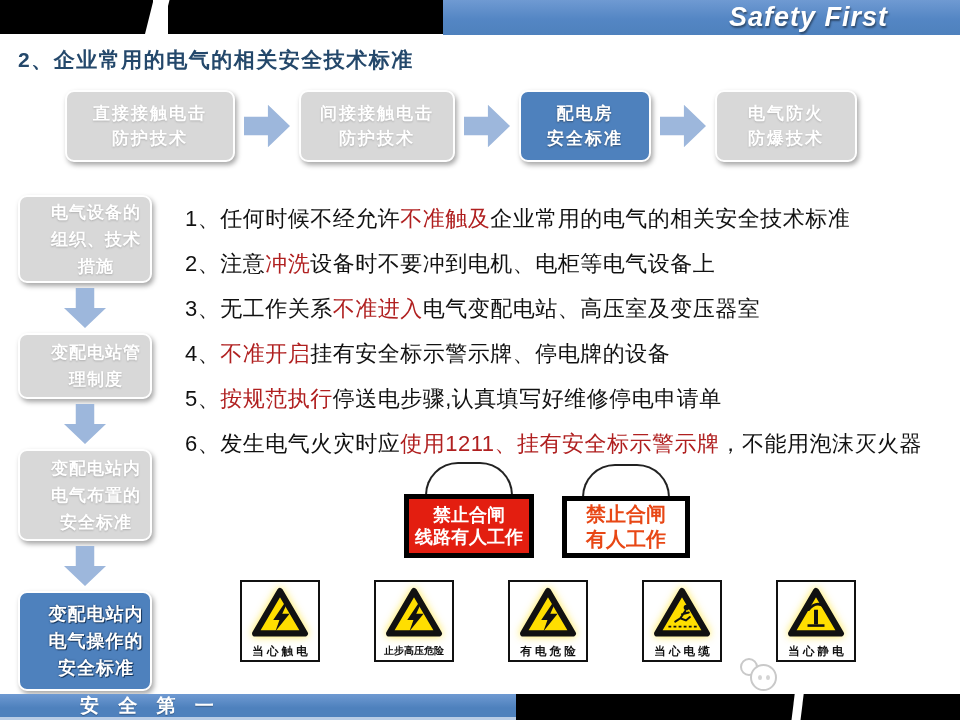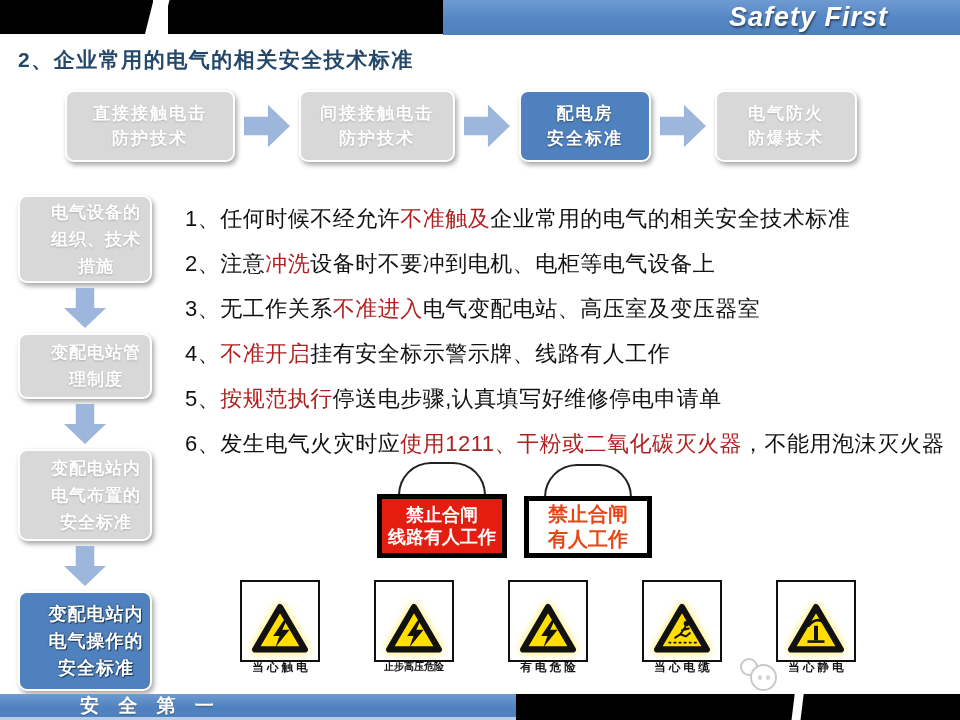--- a/index.html
+++ b/index.html
@@ -50,33 +50,33 @@
   .arrow-down{width:42px;height:40px;background:var(--arrow);margin:5px 0;flex:0 0 auto;
     clip-path:polygon(28% 0,72% 0,72% 50%,100% 50%,50% 100%,0 50%,28% 50%);
     filter:drop-shadow(2px 2px 1px rgba(0,0,0,.25));}
 
   
   .rules{position:absolute;left:185px;top:203px;width:772px;}
   .rule{font-size:22px;line-height:31px;margin-bottom:14px;color:#111;letter-spacing:.5px;}
   .rule .red{color:var(--red);}
 
   
-  .plaque-group{position:absolute;left:377px;top:462px;display:flex;gap:17px;align-items:flex-end;}
+  .plaque-group{position:absolute;left:404px;top:462px;display:flex;gap:28px;align-items:flex-end;}
   .plaque{position:relative;display:flex;flex-direction:column;align-items:center;}
   .hang-wire{width:88px;height:33px;border:2px solid #222;border-bottom:none;
     border-radius:46px 46px 0 0;margin-bottom:-1px;}
   .board{border:5px solid #000;display:flex;flex-direction:column;align-items:center;
     justify-content:center;font-weight:bold;line-height:1.25;}
   .plaque.red .board{width:130px;height:64px;background:var(--plaque-red);color:#fff;font-size:18px;}
   .plaque.white .board{width:128px;height:62px;background:#fff;color:var(--plaque-orange);font-size:20px;}
 
   
   .signs-row{position:absolute;left:240px;top:580px;display:flex;gap:54px;}
   .wsign{width:80px;height:82px;border:2px solid #111;background:#fff;display:flex;
-    flex-direction:column;align-items:center;padding-top:20px;flex:0 0 auto;}
+    flex-direction:column;align-items:center;padding-top:4px;flex:0 0 auto;}
   .wsign svg{width:60px;height:52px;filter:drop-shadow(0 0 4px rgba(255,230,60,.9));}
   .wsign .wlabel{font-weight:bold;color:#111;margin-top:2px;white-space:nowrap;}
 
   
   .watermark{position:absolute;left:740px;top:656px;display:flex;align-items:center;gap:6px;z-index:3;}
   .wm-logo{position:relative;width:42px;height:36px;}
   .wm-c1{position:absolute;left:0;top:2px;width:18px;height:18px;border-radius:50%;
     background:#fff;border:2px solid var(--wm);}
   .wm-c2{position:absolute;left:10px;top:8px;width:27px;height:27px;border-radius:50%;
     background:#fff;border:2px solid var(--wm);}
@@ -152,23 +152,23 @@
         <div class="sline">变配电站内</div>
         <div class="sline">电气操作的</div>
         <div class="sline">安全标准</div>
       </div>
     </div>
 
   <div class="rules">
       <div class="rule"><span>1、任何时候不经允许</span><span class="red">不准触及</span><span>企业常用的电气的相关安全技术标准</span></div>
       <div class="rule"><span>2、注意</span><span class="red">冲洗</span><span>设备时不要冲到电机、电柜等电气设备上</span></div>
       <div class="rule"><span>3、无工作关系</span><span class="red">不准进入</span><span>电气变配电站、高压室及变压器室</span></div>
-      <div class="rule"><span>4、</span><span class="red">不准开启</span><span>挂有安全标示警示牌、线路有人工作</span></div>
+      <div class="rule"><span>4、</span><span class="red">不准开启</span><span>挂有安全标示警示牌、停电牌的设备</span></div>
       <div class="rule"><span>5、</span><span class="red">按规范执行</span><span>停送电步骤,认真填写好维修停电申请单</span></div>
-      <div class="rule"><span>6、发生电气火灾时应</span><span class="red">使用1211、干粉或二氧化碳灭火器</span><span>，不能用泡沫灭火器</span></div>
+      <div class="rule"><span>6、发生电气火灾时应</span><span class="red">使用1211、挂有安全标示警示牌</span><span>，不能用泡沫灭火器</span></div>
     </div>
 
   <div class="plaque-group">
       <div class="plaque red">
         <div class="hang-wire"></div>
         <div class="board">
           <div>禁止合闸</div>
           <div>线路有人工作</div>
         </div>
       </div>

